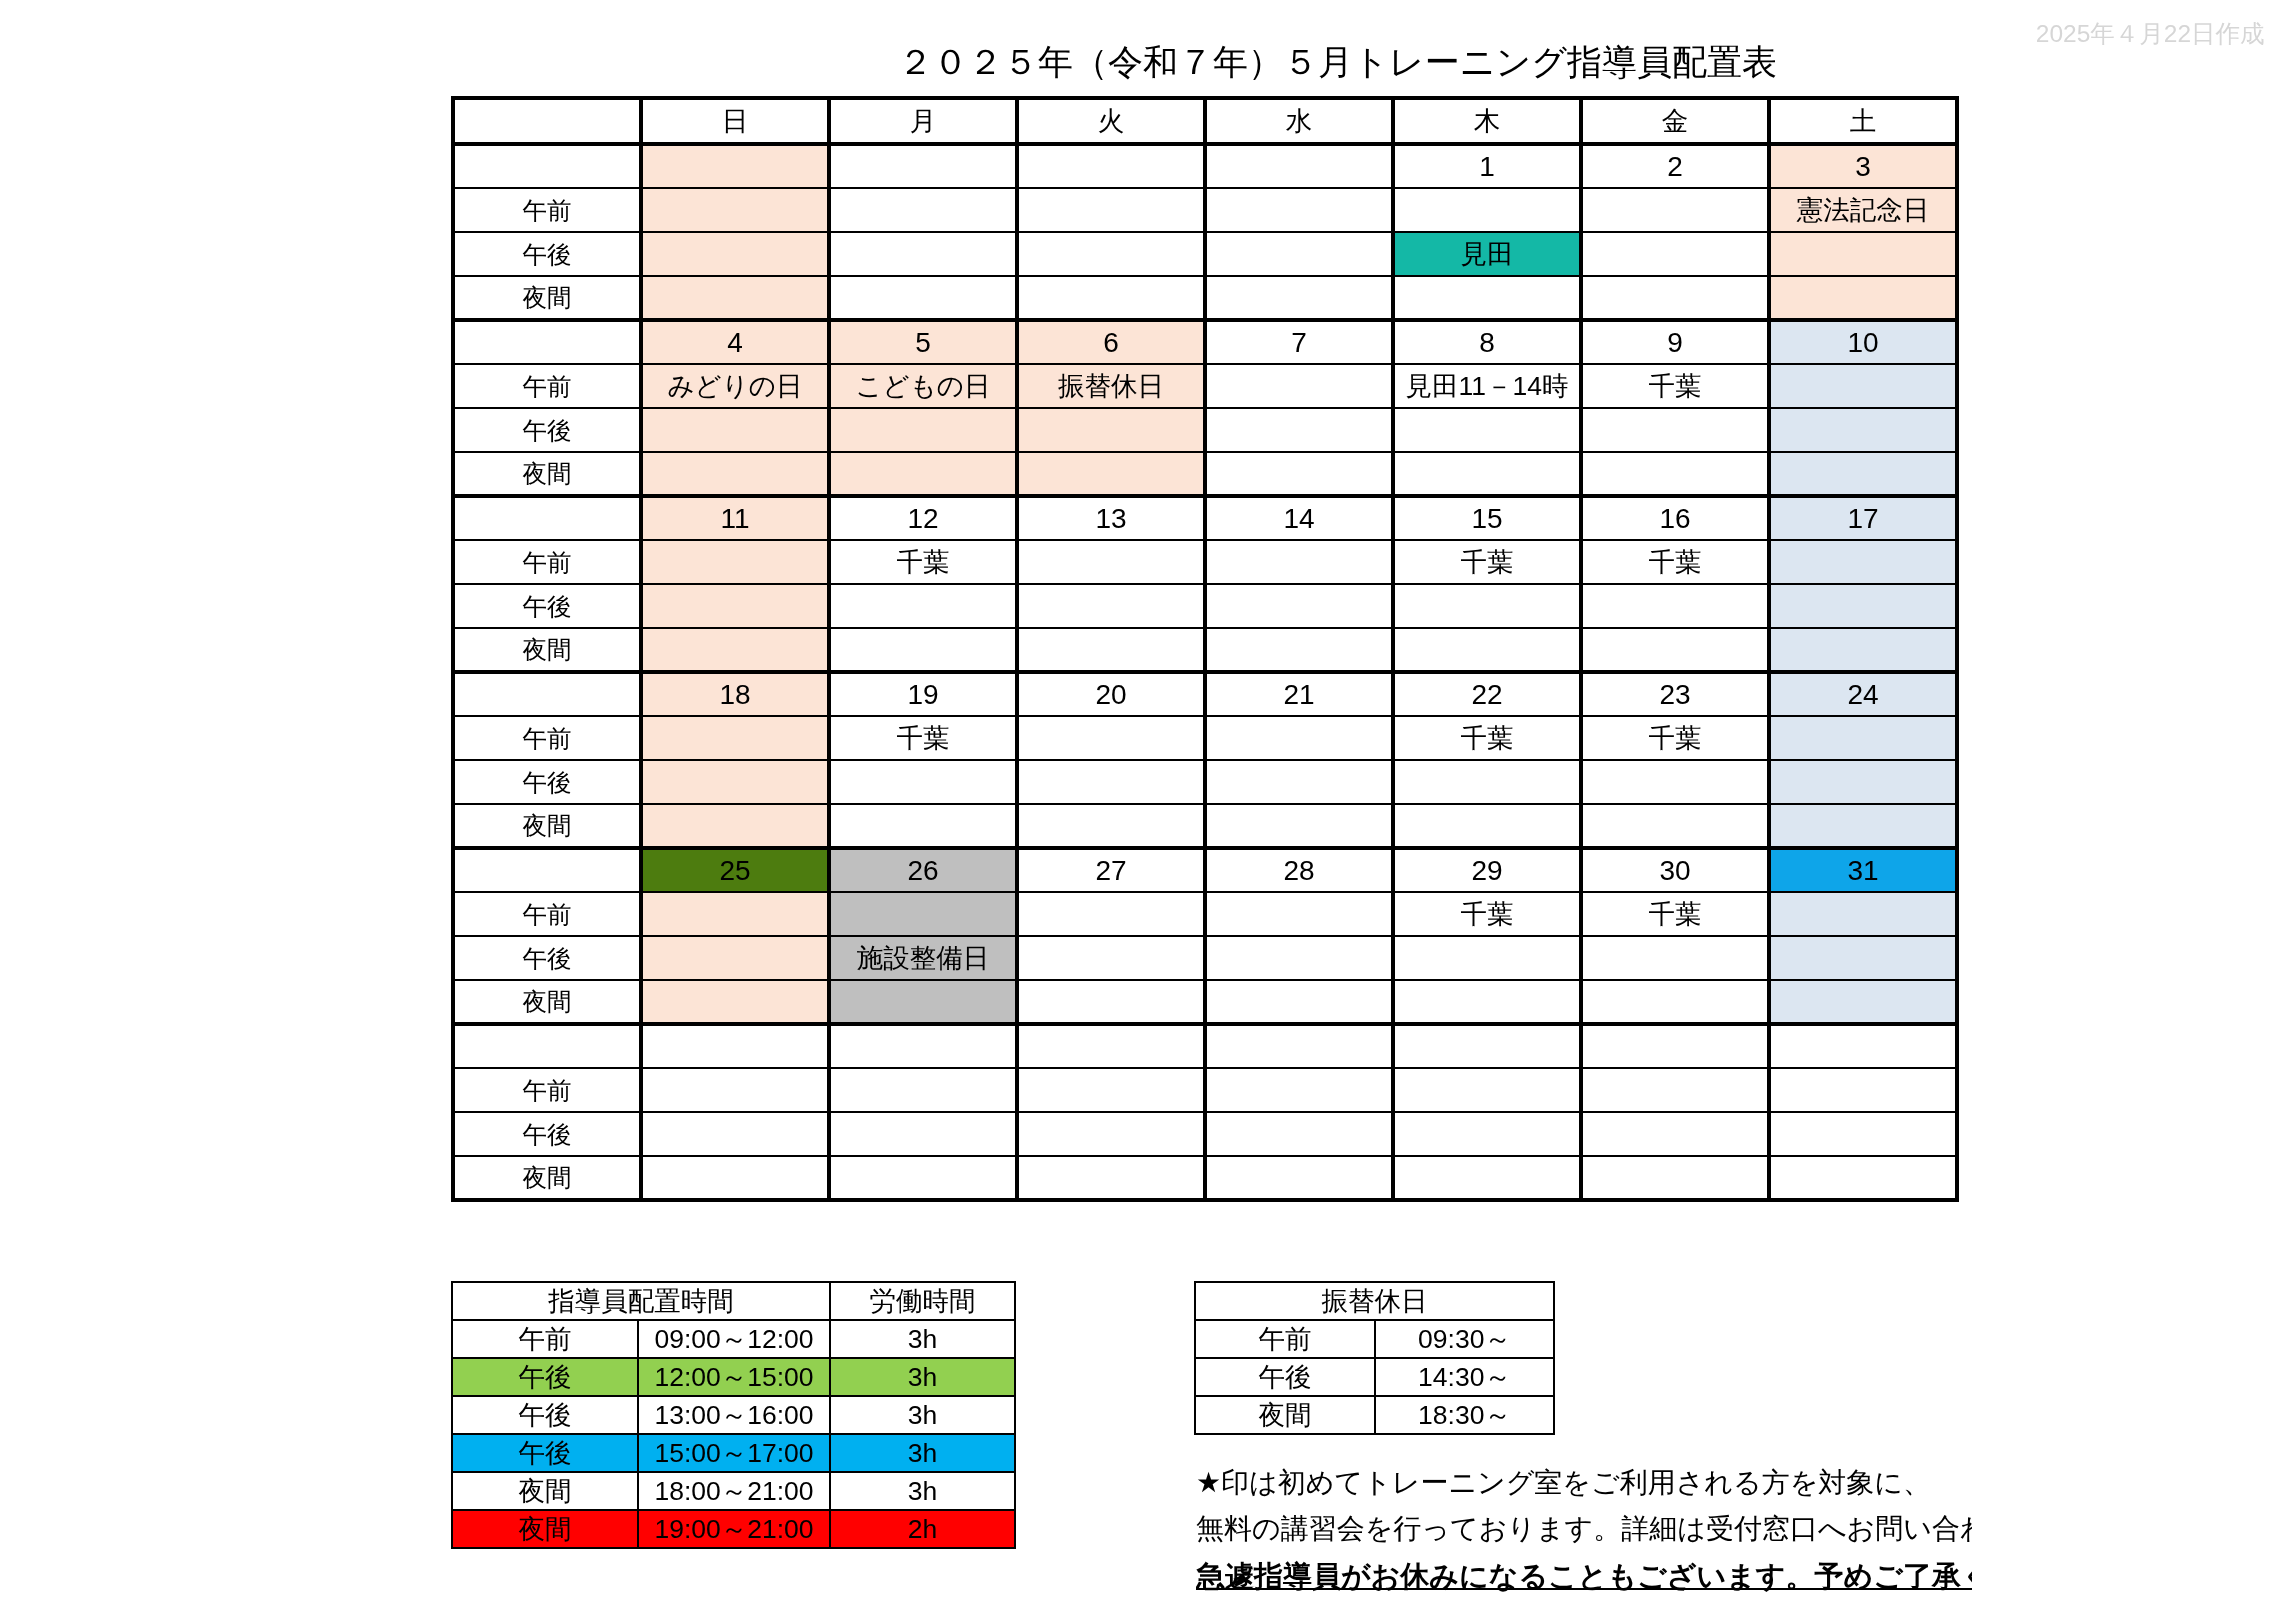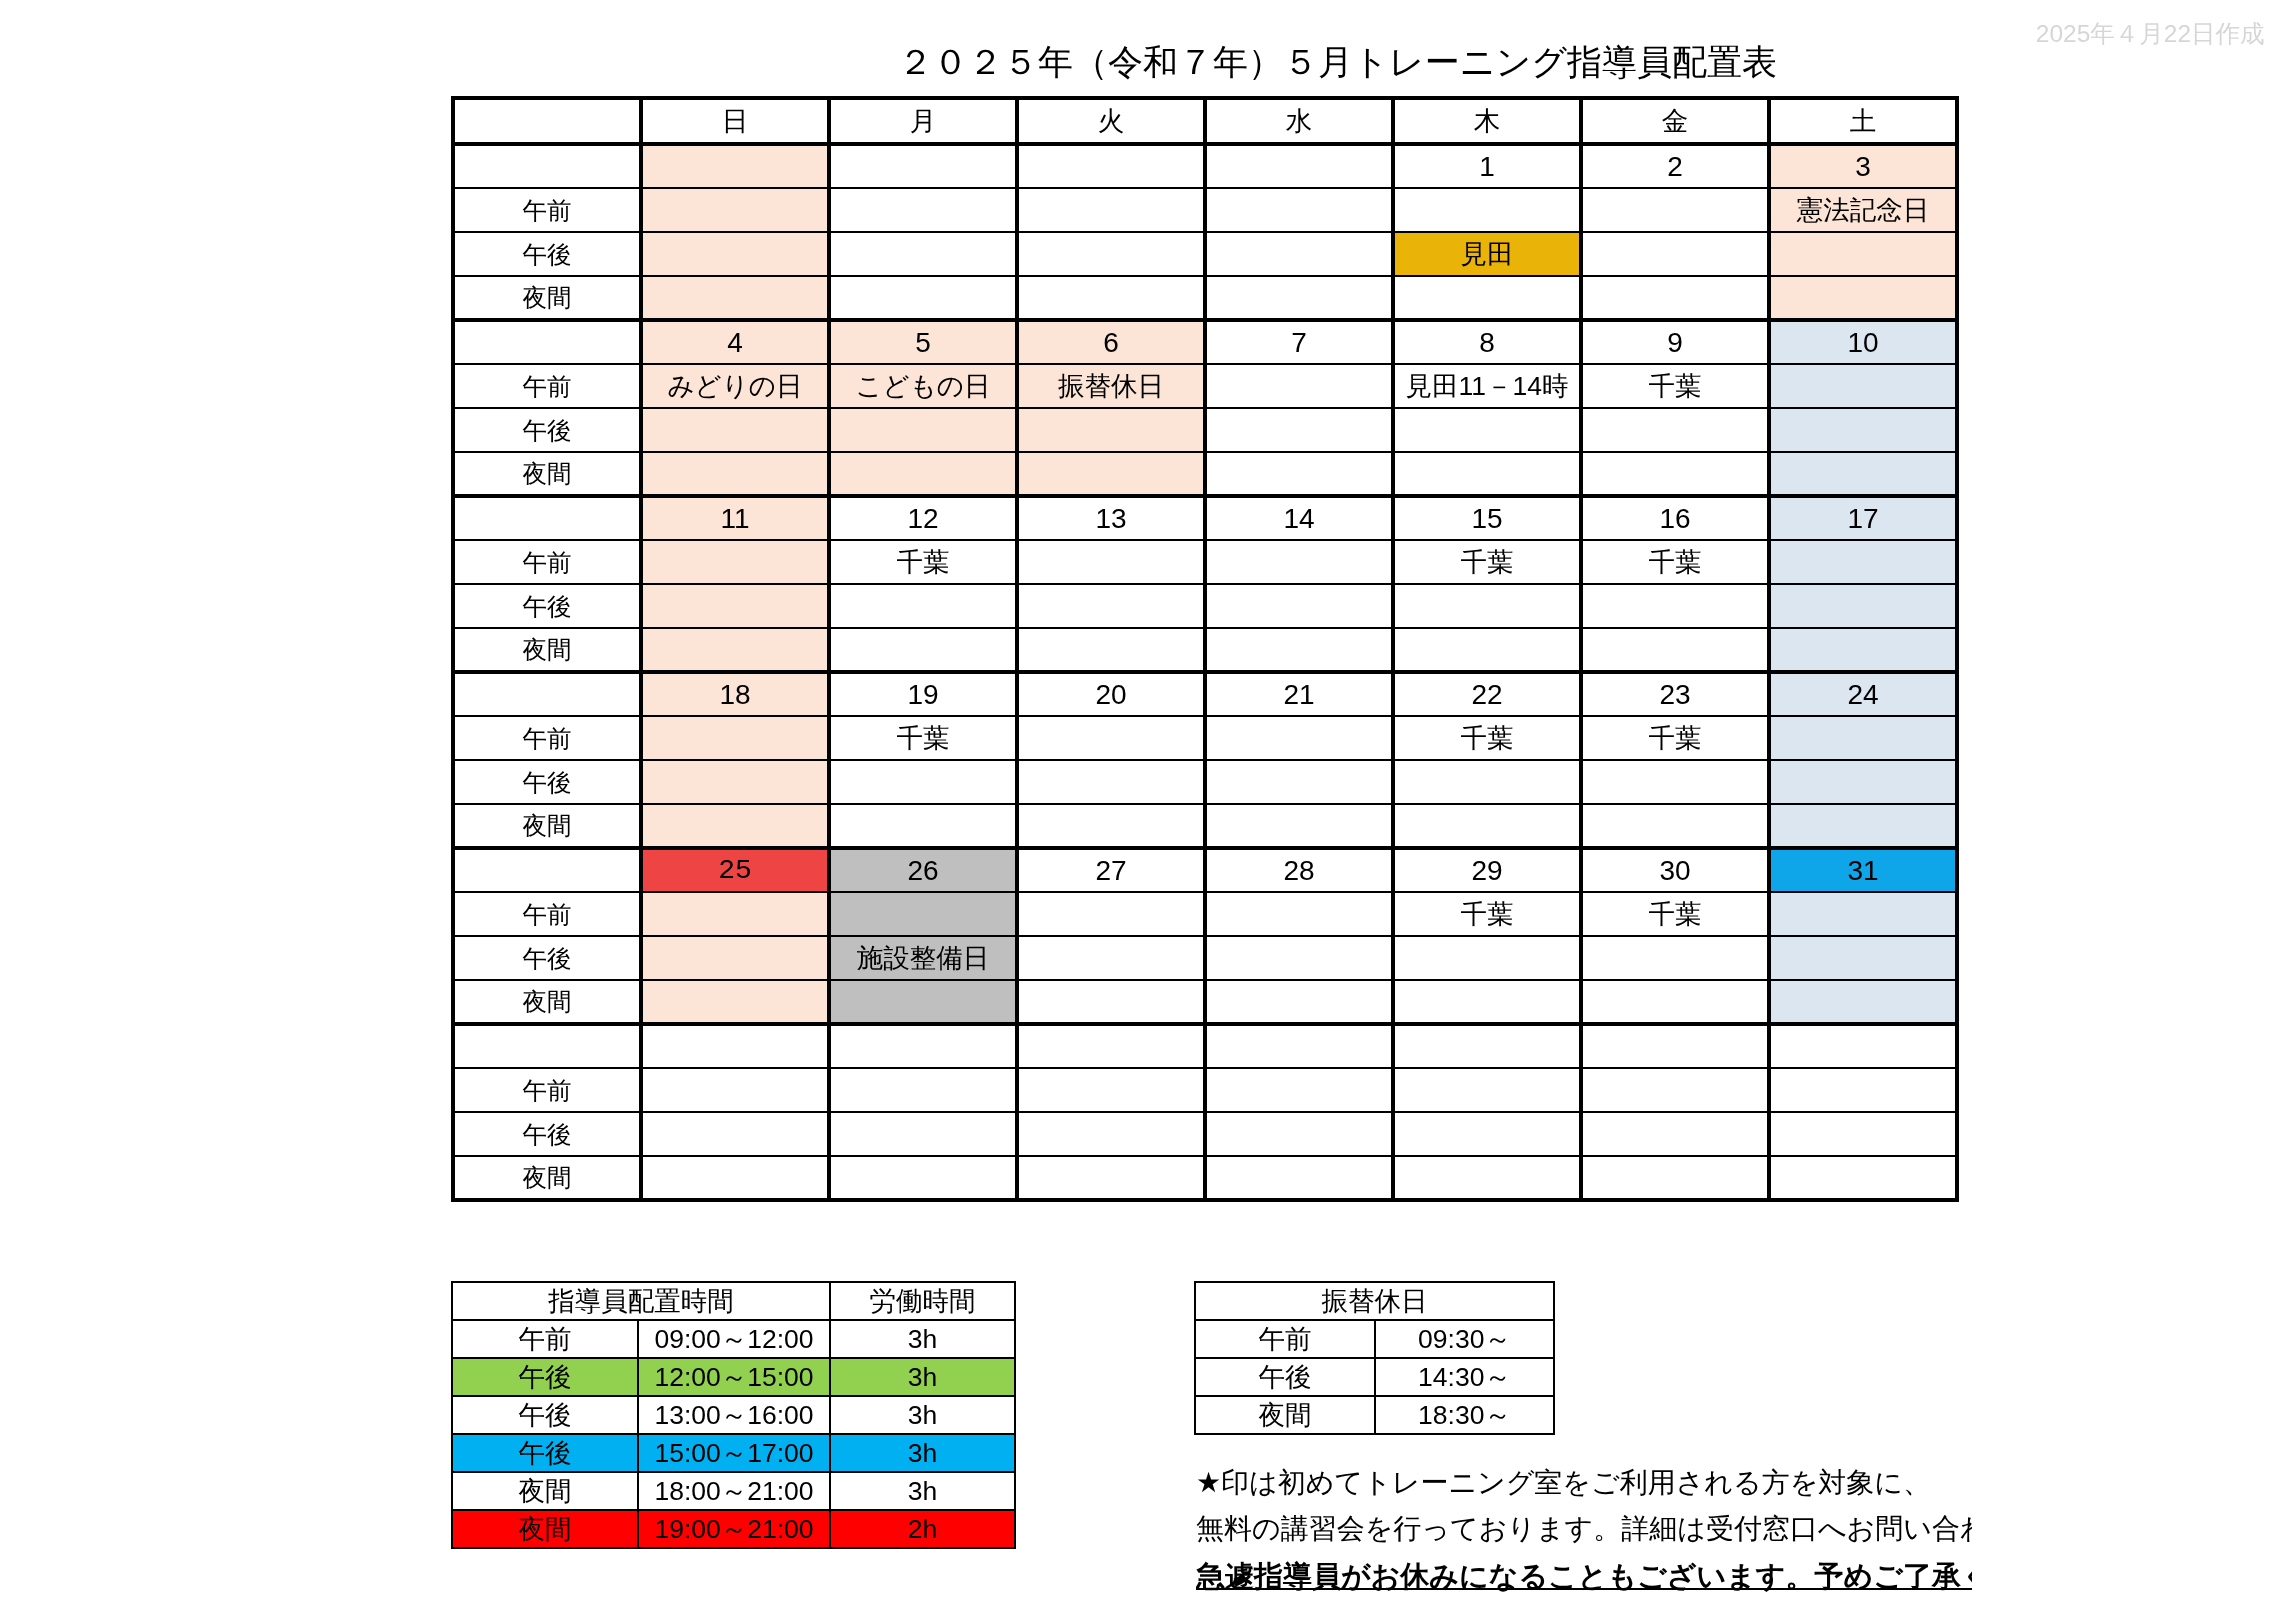--- a/index.html
+++ b/index.html
@@ -84,21 +84,21 @@
         <td></td>
         <td></td>
         <td style="background: rgb(252, 228, 214);">憲法記念日</td>
       </tr>
       <tr class="slot-row">
         <td class="lab">午後</td>
         <td style="background: rgb(252, 228, 214);"></td>
         <td></td>
         <td></td>
         <td></td>
-        <td style="background: #eab308;">見田</td>
+        <td style="background: #14b8a6;">見田</td>
         <td></td>
         <td style="background: rgb(252, 228, 214);"></td>
       </tr>
       <tr class="slot-row">
         <td class="lab">夜間</td>
         <td style="background: rgb(252, 228, 214);"></td>
         <td></td>
         <td></td>
         <td></td>
         <td></td>
@@ -220,21 +220,21 @@
         <td style="background: rgb(252, 228, 214);"></td>
         <td></td>
         <td></td>
         <td></td>
         <td></td>
         <td></td>
         <td style="background: rgb(220, 230, 241);"></td>
       </tr>
       <tr class="date-row">
         <td class="lab"></td>
-        <td style="background: #ef4444; font-family: Liberation Mono, monospace;">25</td>
+        <td style="background: #4d7c0f;">25</td>
         <td style="background: rgb(191, 191, 191);">26</td>
         <td>27</td>
         <td>28</td>
         <td>29</td>
         <td>30</td>
         <td style="background: #0ea5e9;">31</td>
       </tr>
       <tr class="slot-row">
         <td class="lab">午前</td>
         <td style="background: rgb(252, 228, 214);"></td>

